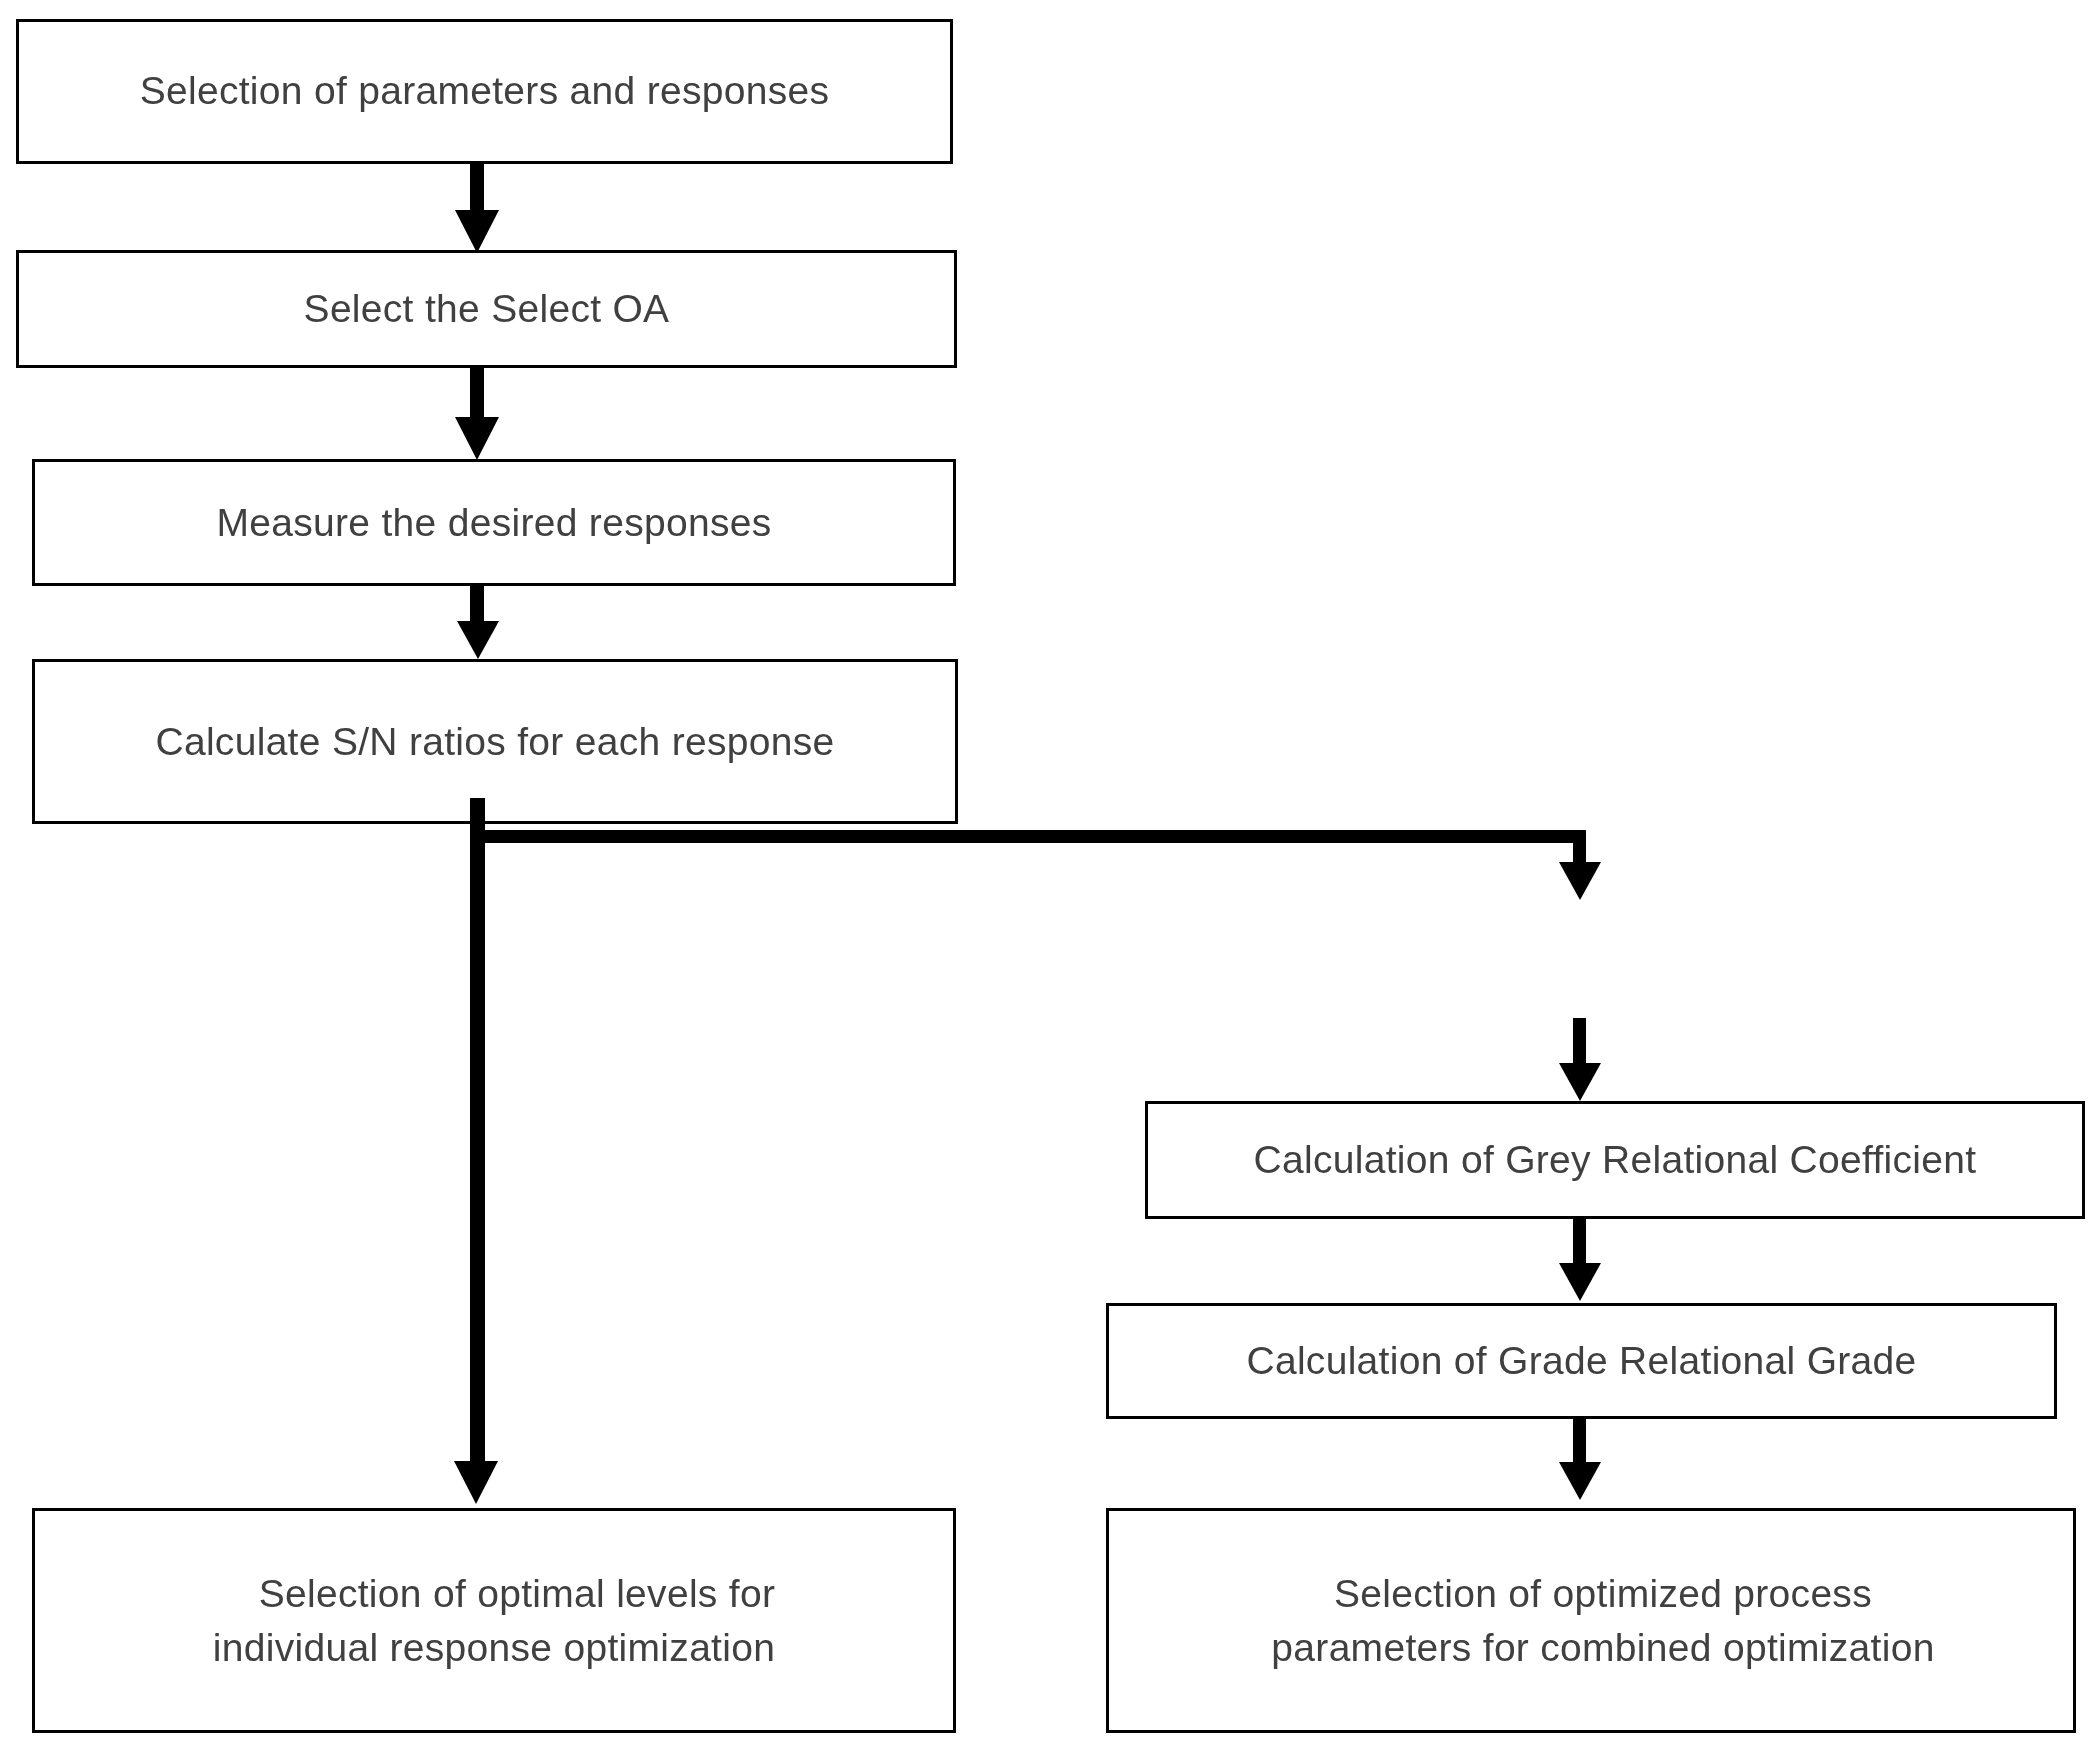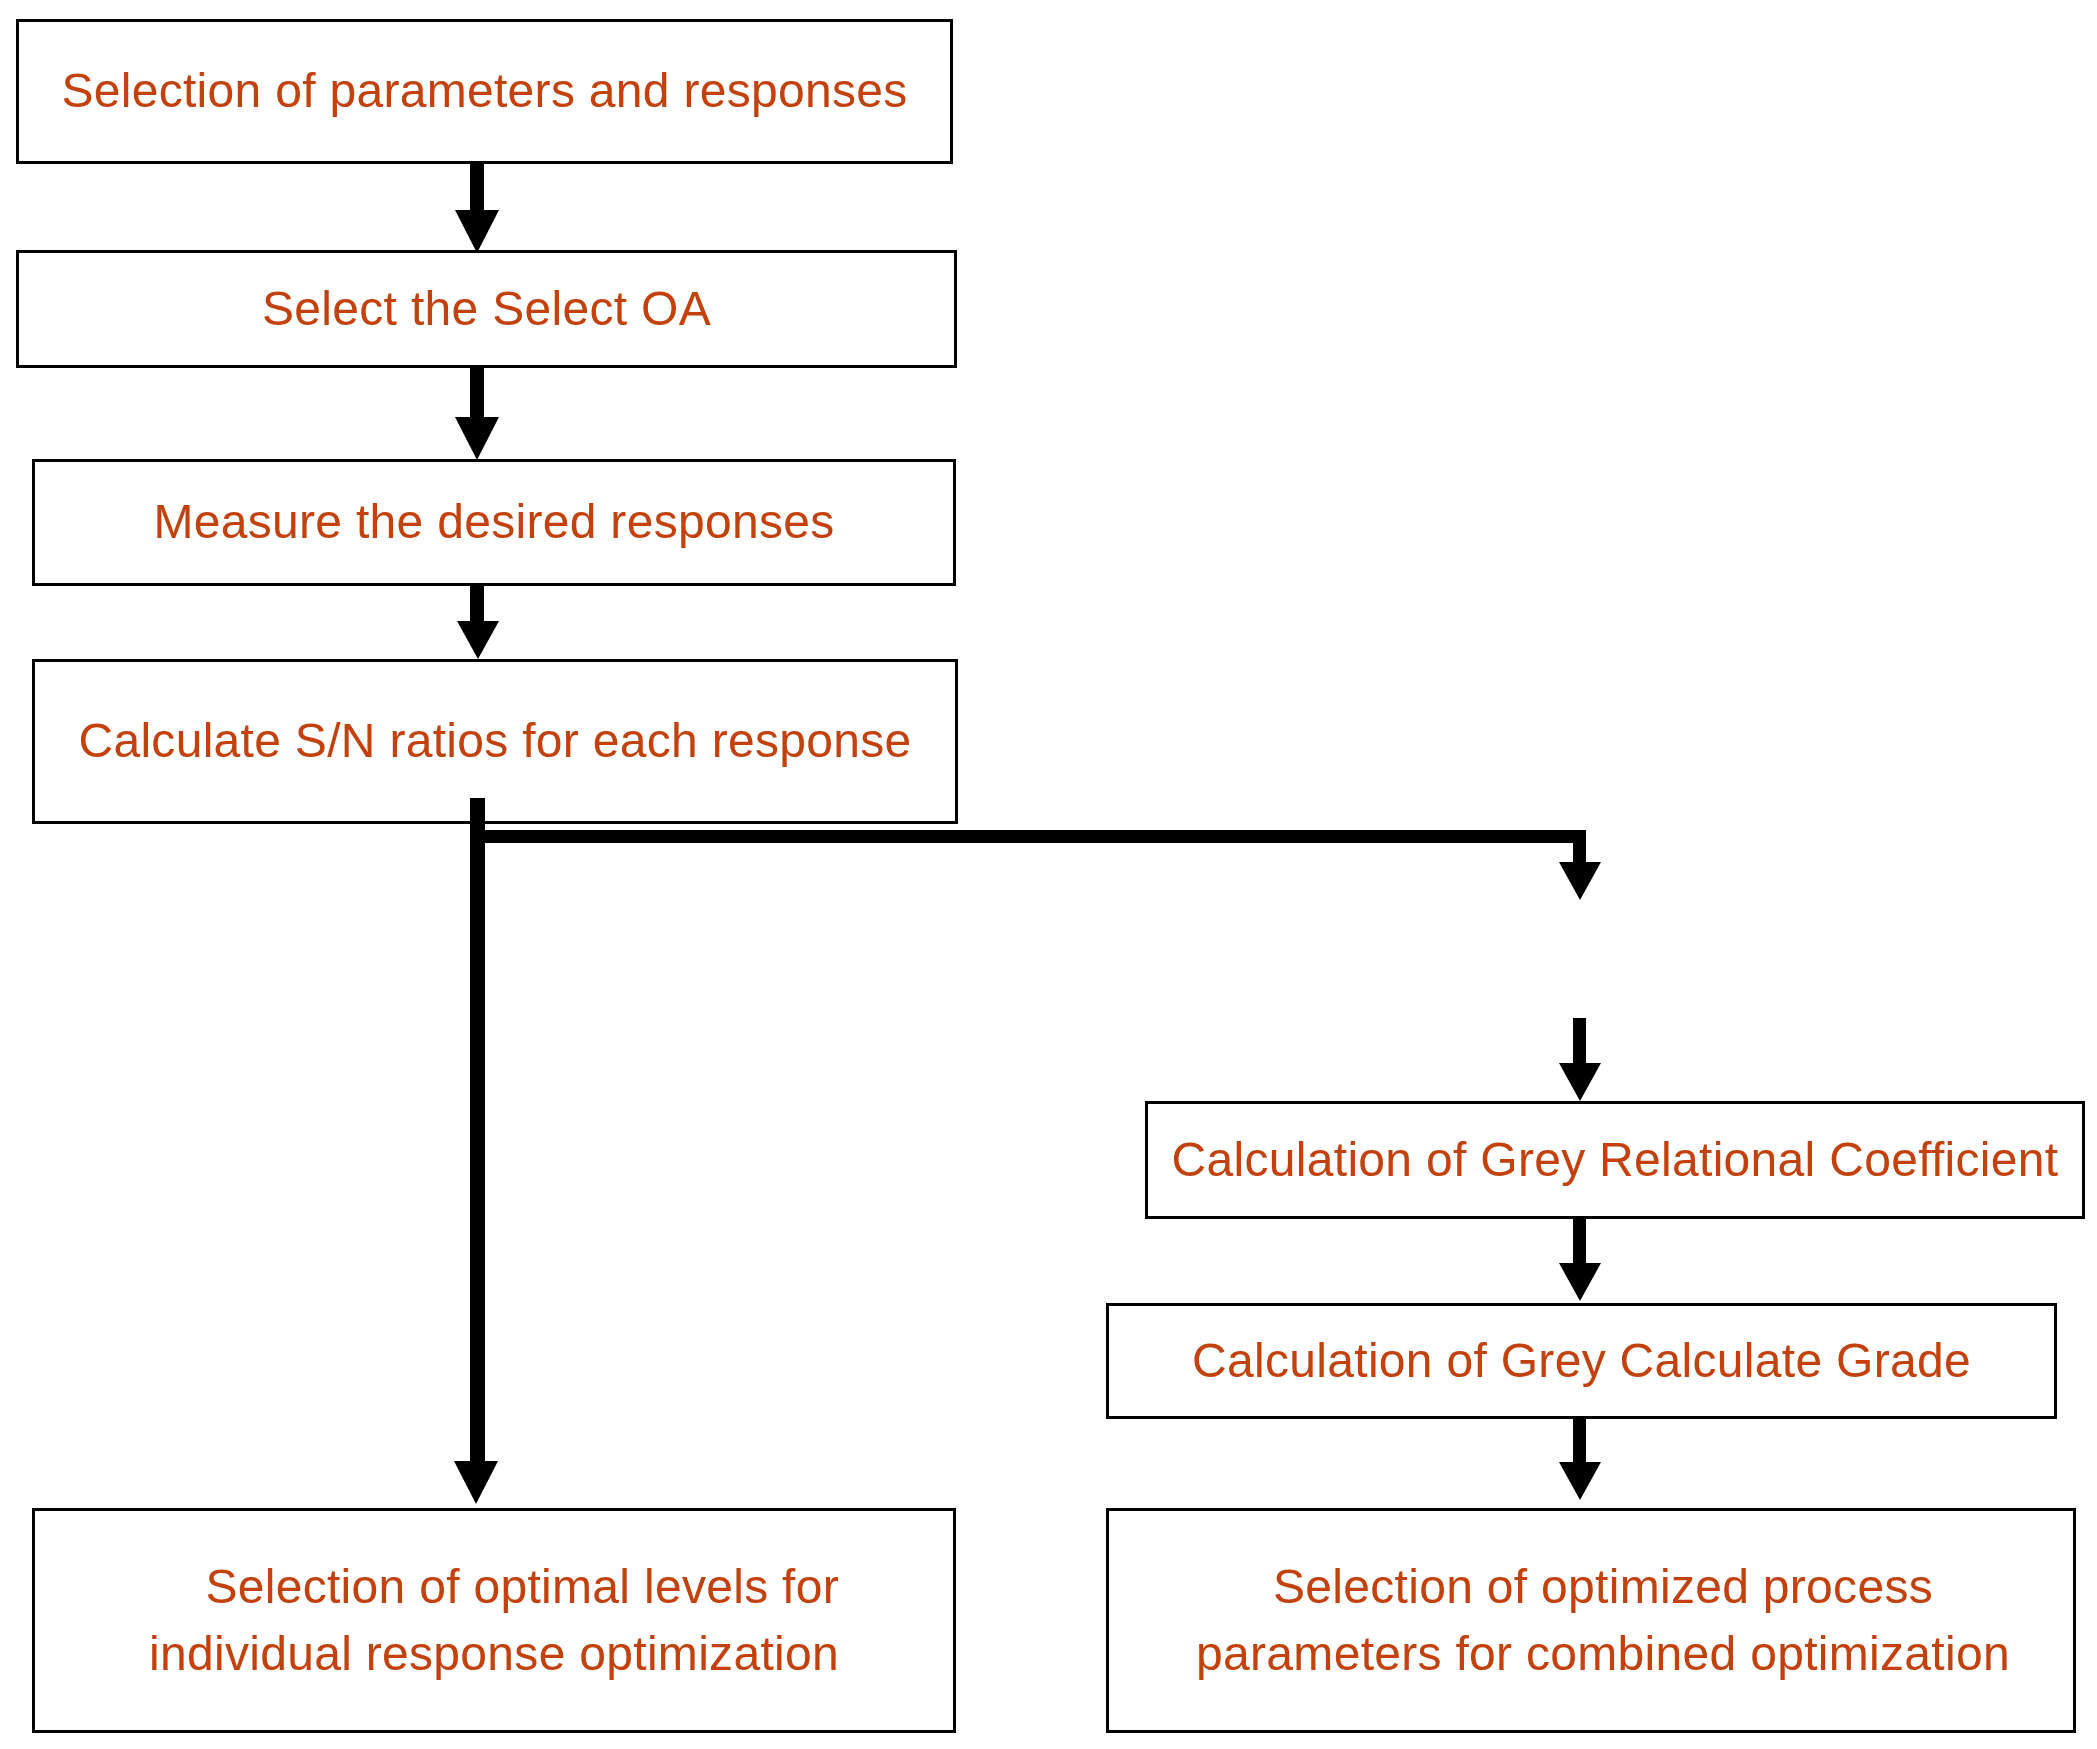--- a/index.html
+++ b/index.html
@@ -21,22 +21,22 @@
     box-sizing: border-box;
     background: #ffffff;
     border: 3.5px solid #000000;
     display: flex;
     align-items: center;
     justify-content: center;
     text-align: center;
   }
   .node .node-label {
     display: block;
-    color: #c2410c;
-    font-size: 48px;
+    color: #404040;
+    font-size: 39px;
     line-height: 1.38;
     letter-spacing: 0.3px;
     white-space: pre-line;
     padding: 0 10.4px;
   }
   
   .conn-v {
     position: absolute;
     background: #000000;
   }
@@ -85,21 +85,21 @@
     <span class="node-label">Selection  of optimal  levels  for
 individual  response  optimization</span>
   </div>
 
 
   <div class="node" style="left:1117px; top:1101px; width:940px; height:118px;margin-left:28px;">
     <span class="node-label">Calculation of Grey Relational Coefficient</span>
   </div>
 
   <div class="node" style="left:1106px; top:1303px; width:951px; height:116px;">
-    <span class="node-label">Calculation of Grey Calculate Grade</span>
+    <span class="node-label">Calculation of Grade Relational Grade</span>
   </div>
 
   <div class="node" style="left:1106px; top:1508px; width:970px; height:225px;padding-left:24px;">
     <span class="node-label">Selection  of optimized process
 parameters for combined  optimization</span>
   </div>
 
   <div class="conn-v" style="left:470px; top:163px; width:14px; height:50px;"></div>
   <div class="arrow-head" style="left:455px; top:210px;"></div>
 

